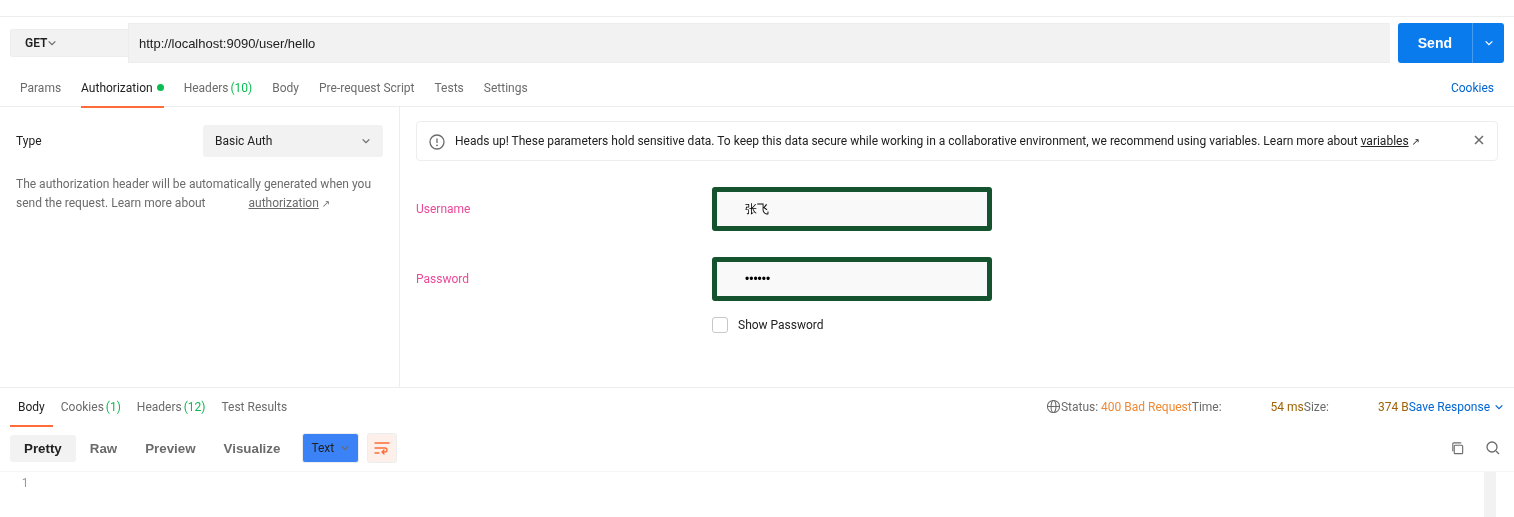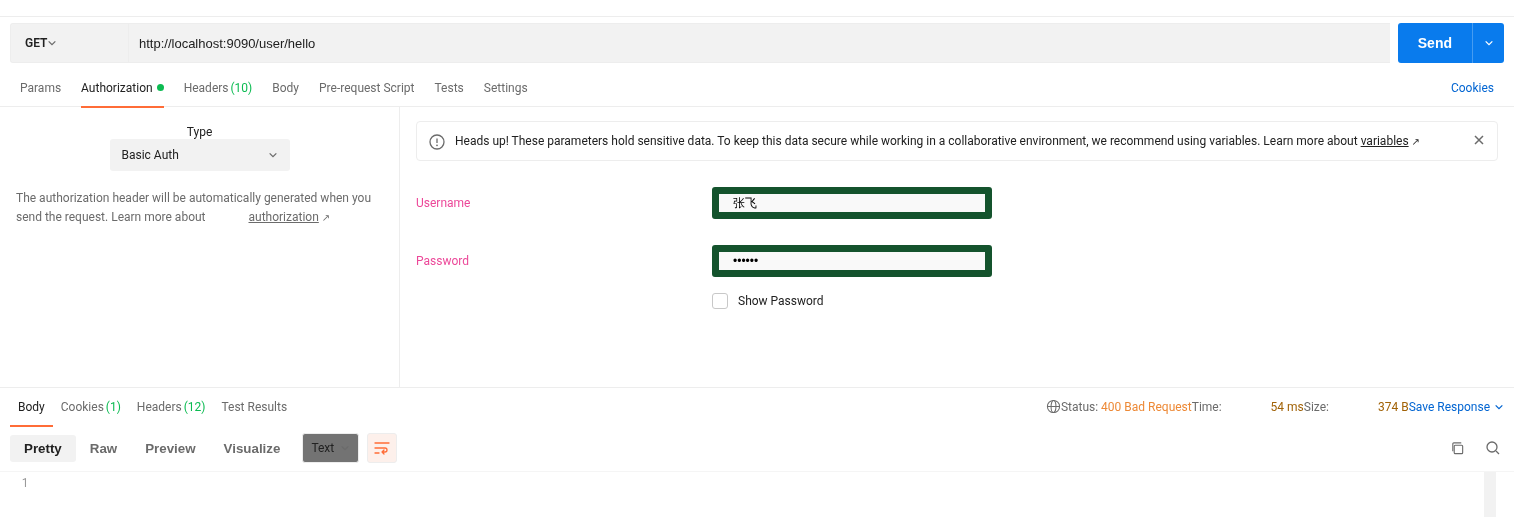--- a/index.html
+++ b/index.html
@@ -2,71 +2,71 @@
 <html><head>
 <meta charset="utf-8">
 <style>
   * { box-sizing: border-box; margin: 0; padding: 0; }
   body { font-family: -apple-system, BlinkMacSystemFont, "Segoe UI", Roboto, sans-serif; font-size: 12px; color: #212121; background: #fff; }
   .wrap { width: 1514px; height: 517px; position: relative; }
   
   .topstrip { height: 17px; border-bottom: 1px solid #ededed; }
   
   .url-row { display: flex; align-items: center; padding: 6px 10px 6px 10px; gap: 0; }
-  .method-box { display: flex; align-items: center; background: #f2f2f2; height: 40px; border: 1px solid #ededed; border-right: none; border-top-left-radius: 3px; border-bottom-left-radius: 3px; width: 118px; padding: 0 12px 0 14px; justify-content: flex-start; }
+  .method-box { display: flex; align-items: center; background: #f2f2f2; height: 28px; border: 1px solid #ededed; border-right: none; border-top-left-radius: 3px; border-bottom-left-radius: 3px; width: 118px; padding: 0 12px 0 14px; justify-content: flex-start; }
   .method-box span { font-weight: 600; color: #212121; }
   .chev { width: 10px; height: 10px; }
   .url-input { flex: 1; height: 40px; border: 1px solid #ededed; border-right: none; background: #f2f2f2; padding: 0 10px; font-size: 13px; color: #212121; outline: none; }
   .send-wrap { display: flex; }
   .send-btn { background: #097bed; color: #fff; font-weight: 600; border: none; height: 40px; padding: 0 20px; border-top-left-radius: 3px; border-bottom-left-radius: 3px; cursor: pointer; font-size: 14px; }
   .send-drop { background: #097bed; border: none; border-left: 1px solid rgba(255,255,255,0.25); width: 32px; border-top-right-radius: 3px; border-bottom-right-radius: 3px; display:flex; align-items:center; justify-content:center; cursor:pointer; }
   
   .tabs-row { display: flex; align-items: center; padding: 0 10px; border-bottom: 1px solid #ededed; height: 38px; }
   .tab { padding: 0 10px; height: 38px; display:flex; align-items:center; color: #6b6b6b; cursor: pointer; position: relative; }
   .tab.active { color: #212121; }
   .tab.active::after { content:''; position:absolute; bottom:-1px; left:10px; right:10px; height:2px; background:#ff6c37; }
   .dot-green { width: 7px; height: 7px; background: #0cbb52; border-radius: 50%; margin-left: 4px; }
   .count-green { color: #0cbb52; margin-left: 2px; }
   .spacer { flex: 1; }
   .cookies-link { color: #0265d2; cursor: pointer; padding: 0 10px; }
   
   .body-area { display: flex; height: 280px; }
   .left-pane { width: 400px; border-right: 1px solid #ededed; padding: 18px 16px 16px 16px; }
-  .type-row { display: flex; align-items: center; justify-content: space-between; margin-bottom: 18px; flex-direction: column; }
+  .type-row { display: flex; align-items: center; justify-content: space-between; margin-bottom: 18px; }
   .type-label { color: #212121; }
   .type-select { background: #f2f2f2; border: none; border-radius: 3px; width: 180px; height: 32px; display:flex; align-items:center; justify-content:space-between; padding: 0 12px; cursor:pointer; }
   .help-text { color: #6b6b6b; line-height: 1.55; }
   .help-text .lnk { color: #6b6b6b; text-decoration: underline; cursor:pointer;margin-left:40px; }
   .ext-icon { display:inline-block; margin-left:3px; font-size:10px; }
   
   .right-pane { flex: 1; padding: 14px 16px; }
   .alert { border: 1px solid #ededed; border-radius: 4px; padding: 12px 36px 12px 38px; position: relative; color: #212121; }
   .alert .alert-icon { position: absolute; left: 12px; top: 12px; }
   .alert .close-icon { position: absolute; right: 12px; top: 12px; cursor:pointer; color:#6b6b6b; }
   .alert .lnk { text-decoration: underline; cursor:pointer; }
   
   .form-row { display:flex; align-items:center; margin-top: 26px; }
   .form-label { width: 296px; color:#ec4899; }
-  .form-input { width: 280px; height: 32px; background:#f9f9f9; border:7px solid #14532d; border-radius:3px; padding: 0 14px; font-size:12px; outline:none; }
+  .form-input { width: 280px; height: 44px; background:#f9f9f9; border:5px solid #14532d; border-radius:3px; padding: 0 28px; font-size:12px; outline:none; }
   .check-row { display:flex; align-items:center; margin-top: 16px; padding-left: 296px; gap:10px; }
   .chk { width:16px; height:16px; border:1px solid #c8c8c8; border-radius:3px; cursor:pointer; }
   
   .resp-tabs { display:flex; align-items:center; border-top:1px solid #ededed; height: 38px; padding: 0 10px; }
   .resp-tabs .tab.active::after { left:0; right:0; }
   .resp-tabs .tab { padding: 0 8px; }
   .resp-right { margin-left:auto; display:flex; align-items:center; gap:0; color:#6b6b6b; }
   .status-o { color:#ed8936; }
   .status-g { color:#a16207;margin-left:46px; }
   .save-resp { color:#0265d2; cursor:pointer; display:flex; align-items:center; gap:4px; }
   
   .view-row { display:flex; align-items:center; padding: 8px 10px; gap:8px; }
   .seg { display:flex; background:transparent; }
   .seg-btn { padding: 6px 14px; border:none; background:transparent; color:#6b6b6b; cursor:pointer; border-radius:3px;font-weight:bold; }
   .seg-btn.active { background:#f2f2f2; color:#212121; }
-  .fmt-select { background:#737373; border:1px solid #ededed; border-radius:3px; height:30px; padding:0 8px; display:flex; align-items:center; gap:6px; cursor:pointer; }
+  .fmt-select { background:#3b82f6; border:1px solid #ededed; border-radius:3px; height:30px; padding:0 8px; display:flex; align-items:center; gap:6px; cursor:pointer; }
   .wrap-btn { width:30px; height:30px; border:1px solid #ededed; border-radius:3px; display:flex; align-items:center; justify-content:center; background:#fdf0eb; cursor:pointer; }
   .view-right { margin-left:auto; display:flex; gap:14px; }
   .icon-btn { width:22px; height:22px; display:flex; align-items:center; justify-content:center; cursor:pointer; color:#6b6b6b; }
   
   .editor { border-top:1px solid #f5f5f5; padding: 4px 0 0 0; position:relative; height:48px; }
   .gutter { position:absolute; left:0; top:4px; width:50px; text-align:center; color:#9a9a9a; }
   .editor-scroll { position:absolute; right:18px; top:0; bottom:0; width:12px; background:#f2f2f2; }
   
   svg { display:block; }
 </style>

